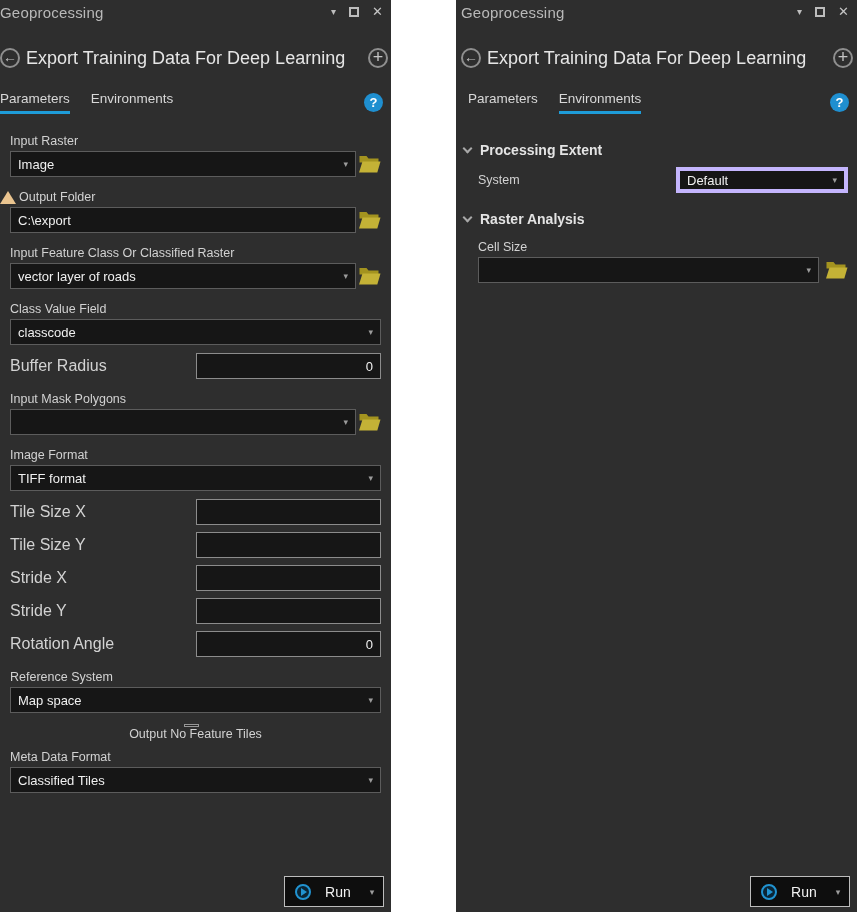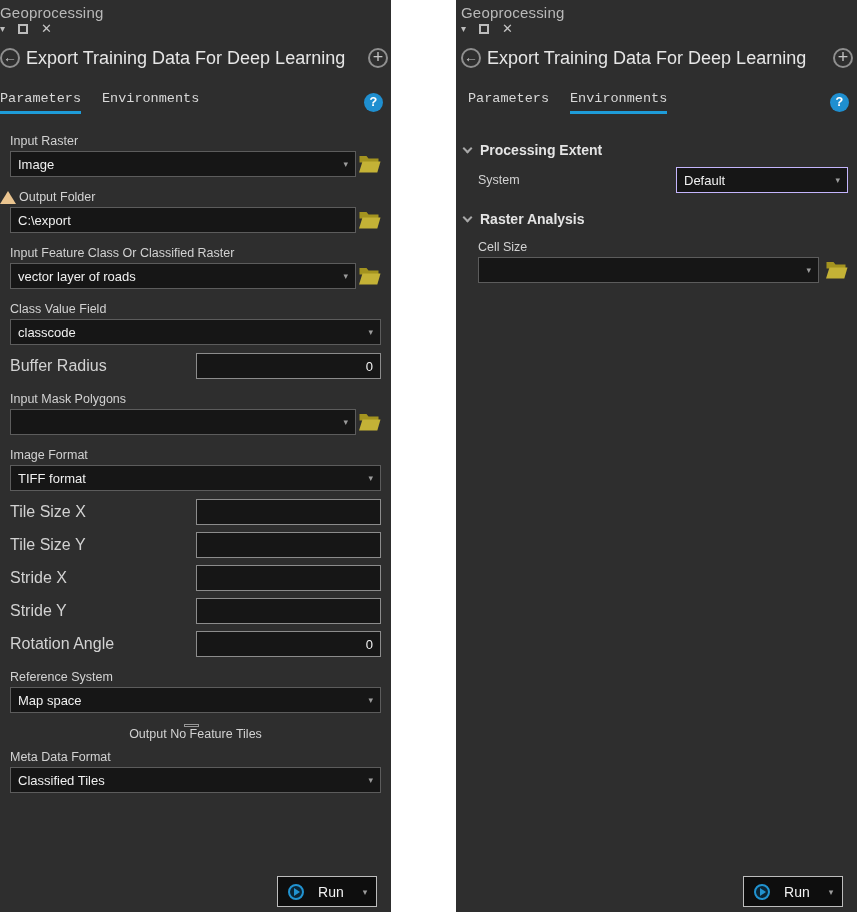--- a/index.html
+++ b/index.html
@@ -13,21 +13,21 @@
   .panel {
     position: absolute; top: 0; height: 912px;
     background: #2e2e2e; color: #d4d4d4;
   }
   #panel-left  { left: 0;   width: 391px; }
   #panel-right { left: 456px; width: 401px; }
 
   
   .titlebar {
     display: flex; justify-content: space-between; align-items: flex-start;
-    padding-top: 4px; height: 22px; flex-direction: column;
+    padding-top: 4px; height: 22px;
   }
   #panel-left  .titlebar { padding-left: 0;  padding-right: 8px; }
   #panel-right .titlebar { padding-left: 5px; padding-right: 8px; }
   .pane-title { font-size: 15px; color: #b9b9b9; letter-spacing: .2px; }
   .win-controls { display: flex; align-items: center; gap: 13px; margin-top: 2px; }
   .win-chev { color: #bdbdbd; font-size: 10px; cursor: default; }
   .win-max  { width: 10px; height: 10px; border: 2px solid #bdbdbd; display: inline-block; }
   .win-close{ color: #c6c6c6; font-size: 13px; line-height: 10px; }
 
   
@@ -39,21 +39,21 @@
     display: inline-flex; align-items: center; justify-content: center; color: #c4c4c4;
   }
   .back-glyph { font-size: 14px; line-height: 1; margin-top: -2px; }
   .plus-glyph { font-size: 18px; font-weight: 300; line-height: 1; margin-top: -2px; }
   .tool-title {
     flex: 1; font-size: 18px; color: #e6e6e6; margin: 8px 6px; white-space: nowrap;
     overflow: hidden; font-weight: 400;
   }
 
   
-  .tabs { display: flex; align-items: flex-end; margin-top: 19px; height: 24px; position: relative; font-family: Liberation Mono, monospace; }
+  .tabs { display: flex; align-items: flex-end; margin-top: 19px; height: 24px; position: relative; }
   #panel-left  .tabs { padding-left: 0; }
   #panel-right .tabs { padding-left: 12px; }
   .tab {
     font-size: 13.5px; color: #d8d8d8; margin-right: 21px;
     padding-bottom: 5px; border-bottom: 3px solid transparent; cursor: default;
   }
   .tab.active { border-bottom-color: #1e9cd8; }
   .help-btn {
     position: absolute; right: 8px; bottom: 2px;
     width: 19px; height: 19px; border-radius: 50%; background: #1f8fd0;
@@ -100,29 +100,29 @@
   .env-form { padding: 0 9px 0 6px; }
   .section-header { display: flex; align-items: center; margin-top: 27px; height: 17px; }
   .section-chev {
     width: 7px; height: 7px; border-right: 2px solid #a8a8a8; border-bottom: 2px solid #a8a8a8;
     transform: rotate(45deg); margin: -3px 9px 0 2px;
   }
   .section-title { font-size: 14px; font-weight: bold; color: #e4e4e4; }
   .env-row { display: flex; align-items: center; margin-top: 9px; height: 26px; padding-left: 16px; }
   .env-row .env-label { font-size: 12.5px; color: #d2d2d2; }
   .env-combo {
-    margin-left: auto; width: 172px; height: 26px; background: #161616; border: 1px solid #c4b5fd;
+    margin-left: auto; width: 172px; height: 26px; background: #161616; border: 4px solid #c4b5fd;
     display: flex; align-items: center; padding: 0 7px; font-size: 13px; color: #f0f0f0;
   }
   .env-combo .chev { margin-left: auto; color: #9c9c9c; font-size: 9px; }
   .env-label-block { font-size: 12.5px; color: #d2d2d2; margin: 13px 0 3px 16px; }
   .env-control-row { display: flex; align-items: center; gap: 6px; padding-left: 16px; }
 
   
-  .footer { position: absolute; bottom: 5px; right: 14px; }
+  .footer { position: absolute; bottom: 5px; right: 7px; }
   .run-btn {
     display: flex; align-items: center; height: 31px; width: 100px;
     background: #0e0e0e; border: 1px solid #bdbdbd; padding: 0 2px 0 10px;
   }
   .play-circle {
     width: 16px; height: 16px; min-width: 16px; border: 2px solid #2193d1; border-radius: 50%;
     background: #0b2535; display: inline-flex; align-items: center; justify-content: center;
   }
   .play-tri {
     width: 0; height: 0; margin-left: 2px;

